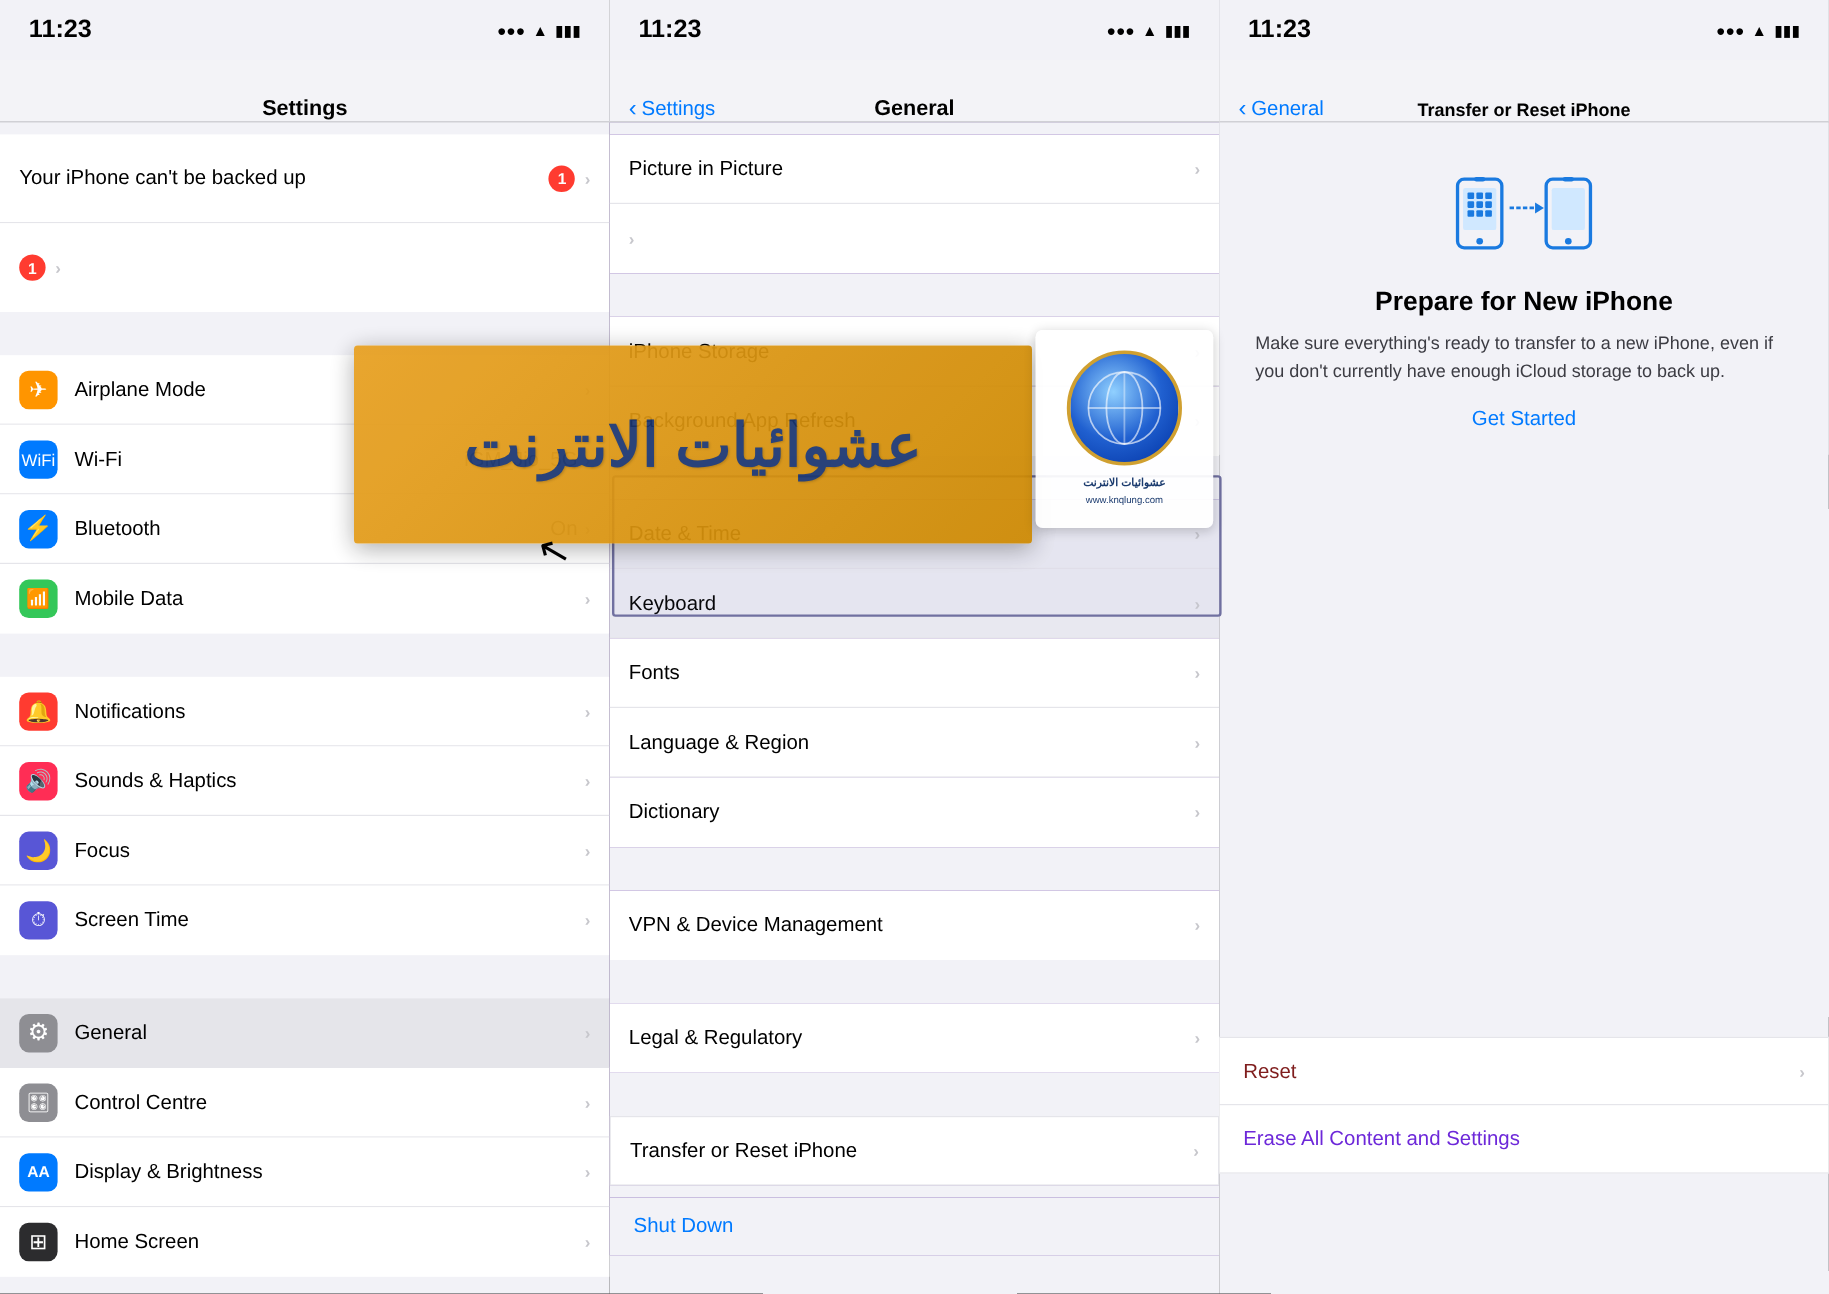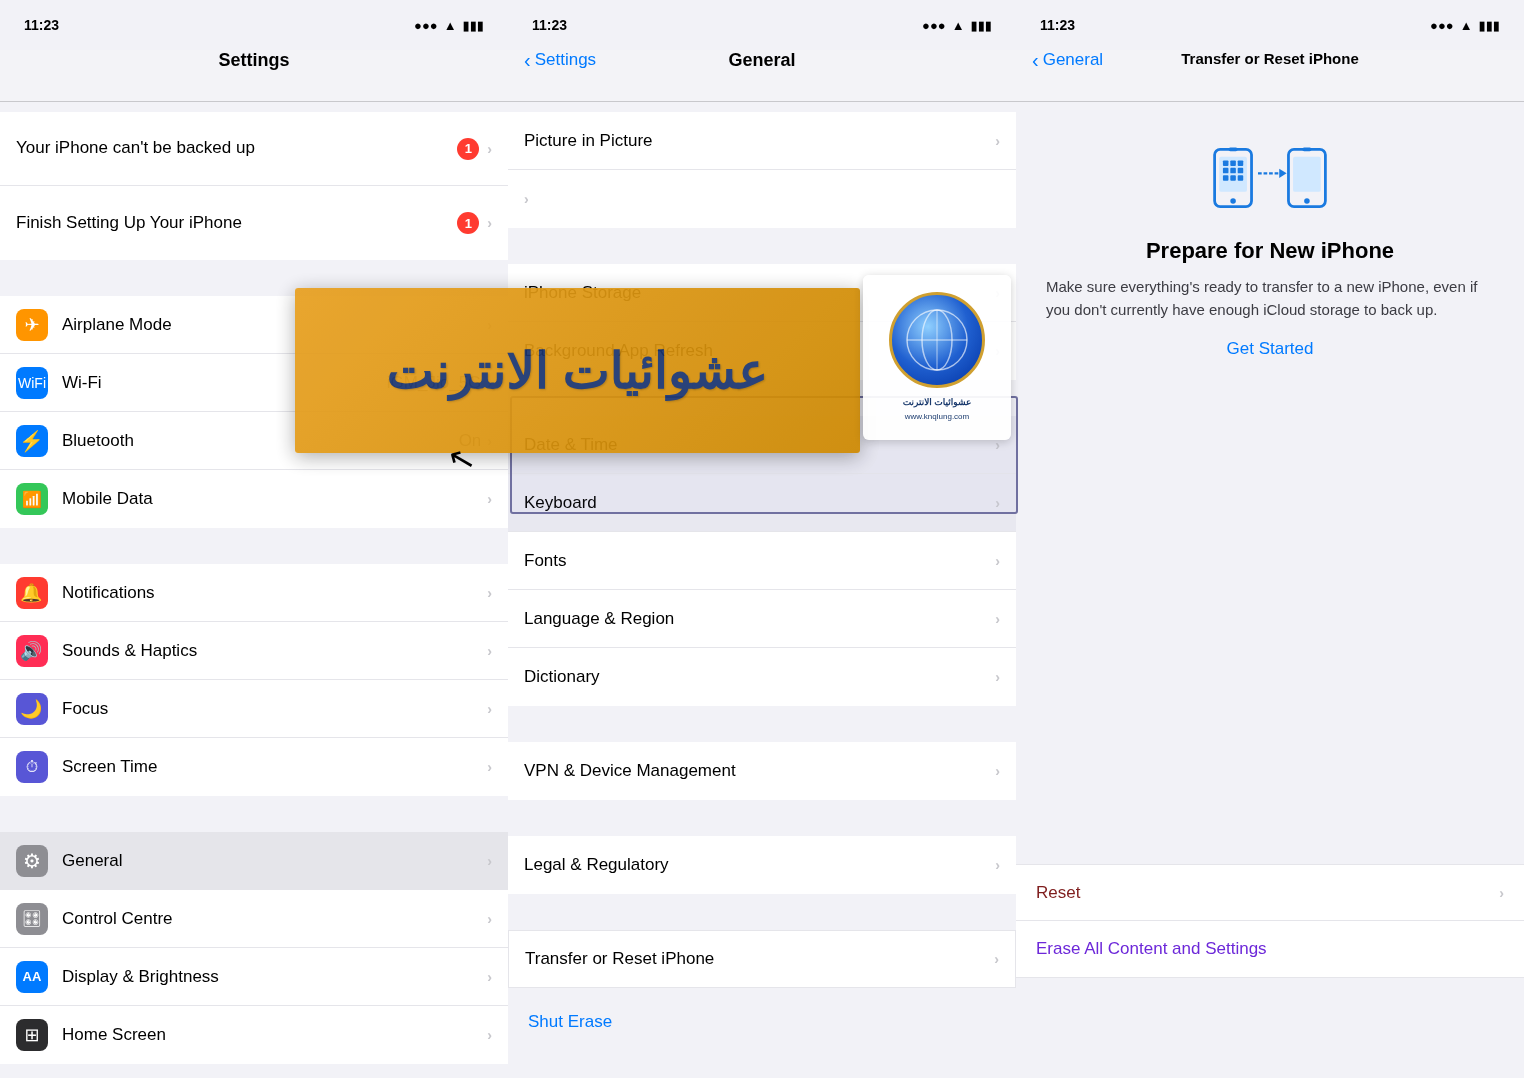--- a/index.html
+++ b/index.html
@@ -25,40 +25,40 @@
     
     .status-bar {
       height: 50px;
       background: #f2f2f7;
       display: flex;
       align-items: center;
       justify-content: space-between;
       padding: 0 24px;
     }
     .status-time {
-      font-size: 14px;
+      font-size: 21px;
       font-weight: 600;
       color: #000;
     }
     .status-icons {
       display: flex;
       align-items: center;
       gap: 6px;
     }
     .status-icons span {
       font-size: 13px;
       color: #000;
     }
 
     
     .nav-bar {
       height: 52px;
       background: rgba(242,242,247,0.95);
       display: flex;
-      align-items: flex-start;
+      align-items: flex-end;
       justify-content: center;
       border-bottom: 0.5px solid #c8c8cc;
       padding: 0 17px;
       position: relative;
     }
     .nav-title {
       font-size: 18px;
       font-weight: 700;
       color: #000;
     }
@@ -218,21 +218,20 @@
   </div>
 
   <div class="section-gap-sm"></div>
 
   <div class="alert-row">
     <span class="alert-row-text">Your iPhone can't be backed up</span>
     <span class="badge">1</span>
     <span class="chevron">›</span>
   </div>
   <div class="alert-row" style="border-bottom:none;">
-    <span class="alert-row-text">Finish Setting Up Your iPhone</span>
     <span class="badge">1</span>
     <span class="chevron">›</span>
   </div>
 
   <div class="section-gap"></div>
 
   <div class="settings-row">
     <div class="settings-row-icon" style="background:#ff9500; color:#fff;">✈</div>
     <span class="settings-row-label">Airplane Mode</span>
     <span class="chevron">›</span>
@@ -383,21 +382,21 @@
     <div class="section-gap"></div>
 
     <div class="settings-row" style="background:#fff; border:0.5px solid #e5e5ea; font-weight:400;">
       <span class="settings-row-label">Transfer or Reset iPhone</span>
       <span class="chevron">›</span>
     </div>
 
     <div class="section-gap-sm"></div>
 
     <div style="padding: 14px 20px; background:#f2f2f7;">
-      <span style="font-size:17px; color:#007aff;">Shut Erase</span>
+      <span style="font-size:17px; color:#007aff;">Shut Down</span>
     </div>
   </div>
 
 </div>
 
 <div class="phone-panel panel3" style="position:relative;">
 
   <div class="status-bar">
     <span class="status-time">11:23</span>
     <div class="status-icons">

